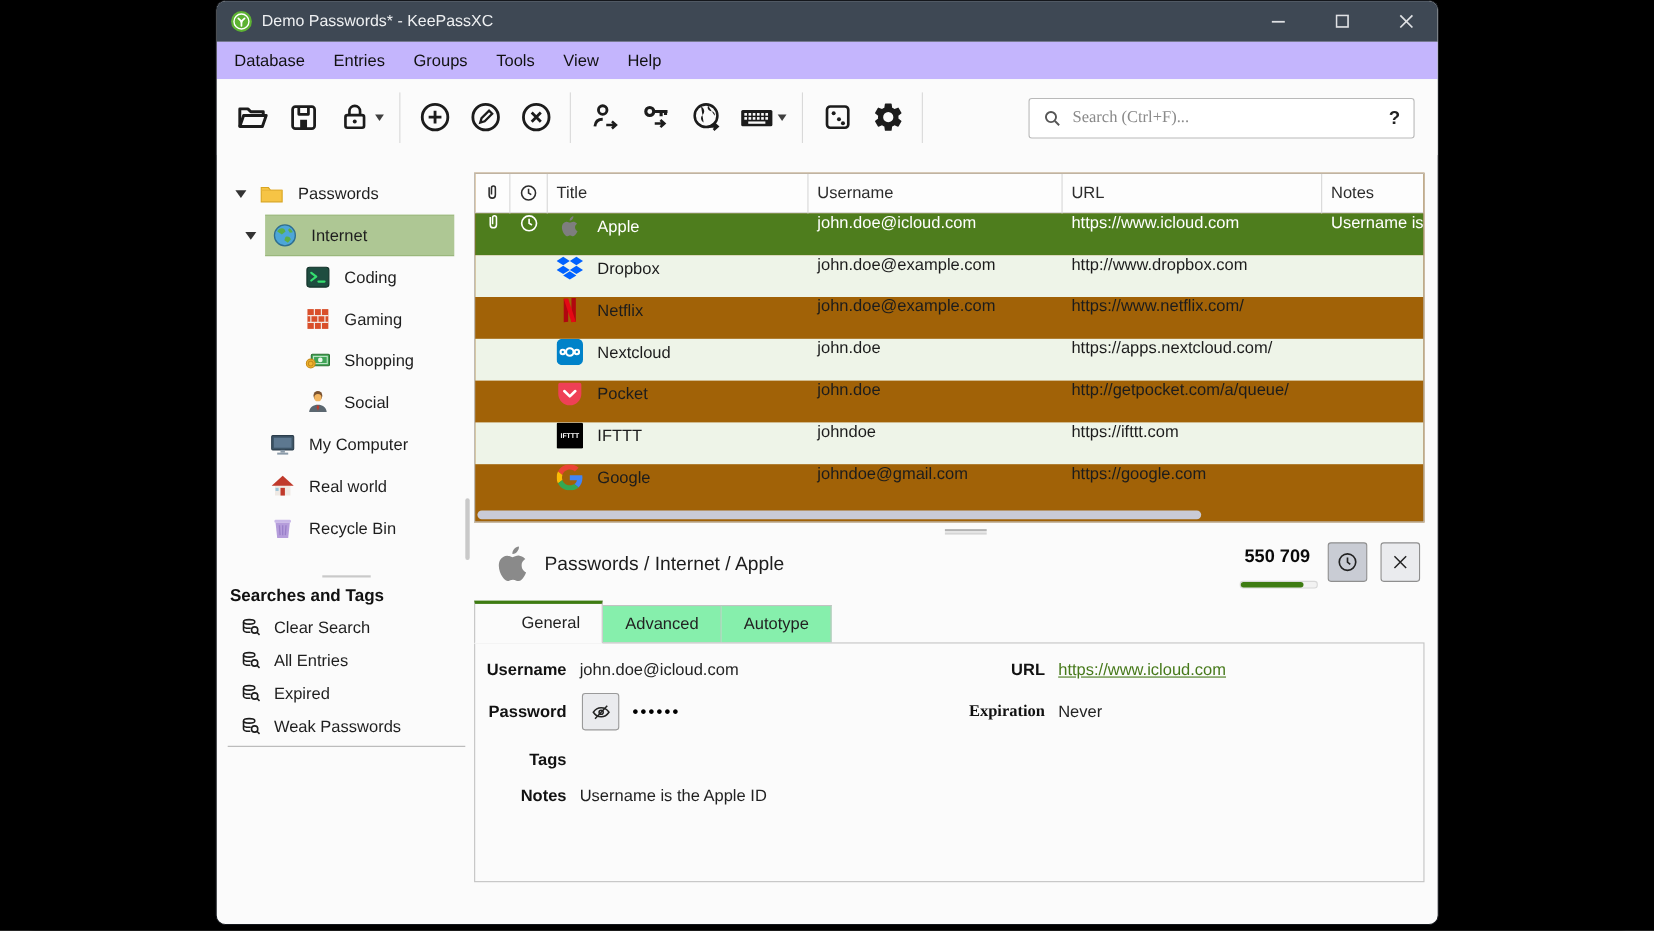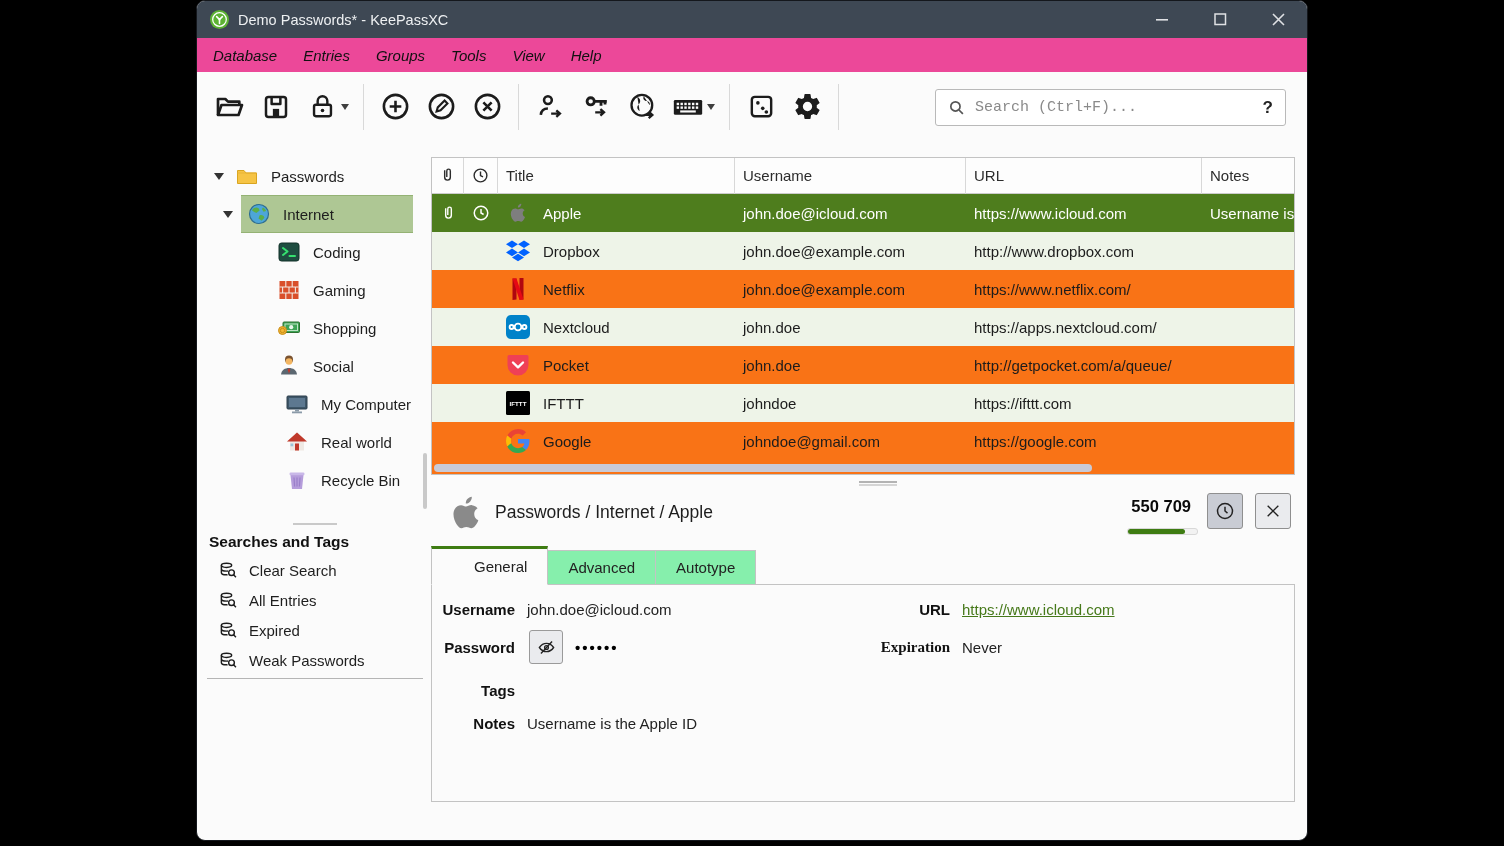--- a/index.html
+++ b/index.html
@@ -13,72 +13,72 @@
   
   .titlebar { height:37px; background:#3e4854; display:flex; align-items:center; padding-left:13px; }
   .app-logo { width:19px; height:19px; border-radius:50%; background:#5db233; position:relative; flex:0 0 auto; }
   .app-logo svg { position:absolute; inset:0; }
   .title-text { color:#eef0f2; font-size:14.5px; margin-left:9px; }
   .win-controls { margin-left:auto; display:flex; height:37px; }
   .win-btn { width:58px; height:37px; display:flex; align-items:center; justify-content:center; }
   .win-btn svg { display:block; }
 
   
-  .menubar { height:34px; display:flex; align-items:center; padding-left:3px; background:#ec4899;font-style:italic; }
+  .menubar { height:34px; display:flex; align-items:center; padding-left:3px; background:#c4b5fd; }
   .menu-item { padding:5px 13px; font-size:15px; color:#111; }
 
   
   .toolbar { height:69px; position:relative; display:flex; align-items:center; padding-left:10px; background:#fbfbfb; }
   .tb-btn { width:46px; height:48px; display:flex; align-items:center; justify-content:center; position:relative; }
   .tb-btn svg { display:block; }
   .tb-caret { width:0; height:0; border-left:4.5px solid transparent; border-right:4.5px solid transparent;
               border-top:6px solid #3f3f3f; margin:0 6px 0 -4px; }
   .tb-sep { width:1px; height:46px; background:#d9d9d9; margin:0 8px; }
   .searchbox { position:absolute; right:21px; top:17px; width:351px; height:37px; background:#fff;
                border:1px solid #b9b9b9; border-radius:3px; display:flex; align-items:center; padding:0 12px; }
   .searchbox input { border:none; outline:none; flex:1; font-size:15px; color:#333; margin-left:10px;
-                     font-family:Liberation Mono, monospace; background:transparent; }
+                     font-family:Liberation Serif, serif; background:transparent; }
   .searchbox input::placeholder { color:#8a8a8a; }
   .search-help { font-size:17px; font-weight:bold; color:#222; }
 
   
   .body-area { position:absolute; left:0; top:140px; right:0; bottom:0; }
   .sidebar { position:absolute; left:0; top:0; width:232px; bottom:0; }
   .main { position:absolute; left:232px; top:0; right:0; bottom:0; }
 
   
   .tree { position:absolute; top:16px; left:0; right:16px; }
   .tree-row { height:38px; display:flex; align-items:center; }
   .tri { width:0; height:0; border-left:5.5px solid transparent; border-right:5.5px solid transparent;
          border-top:7.5px solid #333; flex:0 0 auto; }
   .tree-row .icon24 { width:24px; height:24px; flex:0 0 auto; }
   .tree-label { margin-left:12px; color:#1e1e1e; }
   .t-ind0 { padding-left:17px; } .t-ind0 .tri { margin-right:11px; }
   .t-sel-wrap { display:flex; align-items:center; height:38px; flex:1; }
   .selected-group { background:#aec794; box-shadow:inset 0 1px 0 #94b274, inset 0 -1px 0 #94b274; }
-  .leaf-pad2 { padding-left:80px; } .leaf-pad1 { padding-left:88px; }
+  .leaf-pad2 { padding-left:80px; } .leaf-pad1 { padding-left:48px; }
 
   .mini-splitter { position:absolute; left:96px; top:382px; width:44px; height:2px; background:#c9c9c9; }
   .st-heading { position:absolute; left:12px; top:392px; font-weight:bold; font-size:15.5px; color:#111; }
   .searches { position:absolute; left:0; top:414px; right:0; }
   .search-row { height:30px; display:flex; align-items:center; padding-left:22px; }
   .search-row .icon18 { width:19px; height:19px; }
   .search-row .tree-label { margin-left:11px; }
   .sidebar-divider { position:absolute; left:10px; right:6px; top:537px; height:1px; background:#b5b5b5; }
   .side-scroll { position:absolute; right:2px; top:312px; width:4px; height:56px; background:#c9c9c9; border-radius:2px; }
 
   
-  .etable { position:absolute; left:2px; top:16px; width:864px; height:318px; background:#f97316;
+  .etable { position:absolute; left:2px; top:16px; width:864px; height:318px; background:#a16207;
             border:1px solid #c3c3c3; overflow:hidden; }
   .ehead { display:flex; height:36px; background:#fdfdfd; border-bottom:1px solid #cccccc; align-items:center; }
   .hcell { height:36px; display:flex; align-items:center; border-right:1px solid #d8d8d8; color:#2c2c2c; padding-left:8px; }
   .hcell:last-child { border-right:none; }
   .c0 { width:32px; justify-content:center; padding-left:0; } .c1 { width:34px; justify-content:center; padding-left:0; }
   .c2 { width:237px; } .c3 { width:231px; } .c4 { width:236px; } .c5 { flex:1; }
-  .erow { display:flex; height:38px; align-items:center; }
+  .erow { display:flex; height:38px; align-items:flex-start; }
   .erow.tint { background:#eef4e8; }
   .erow.sel { background:#4e7d1d; color:#fff; }
   .ecell { display:flex; align-items:center; overflow:hidden; white-space:nowrap; padding-left:8px; }
   .ecell.c0,.ecell.c1 { padding-left:0; justify-content:center; }
   .title-icon { width:24px; height:24px; margin-right:13px; flex:0 0 auto; }
   .hscroll { position:absolute; left:2px; top:306px; width:658px; height:8px; background:#c9cad6; border-radius:4px; }
   .grip { position:absolute; left:430px; top:340px; width:38px; height:2px; background:#b3b3b3; }
   .grip:before { content:""; position:absolute; top:3px; left:0; width:38px; height:2px; background:#d5d5d5; }
 
   

